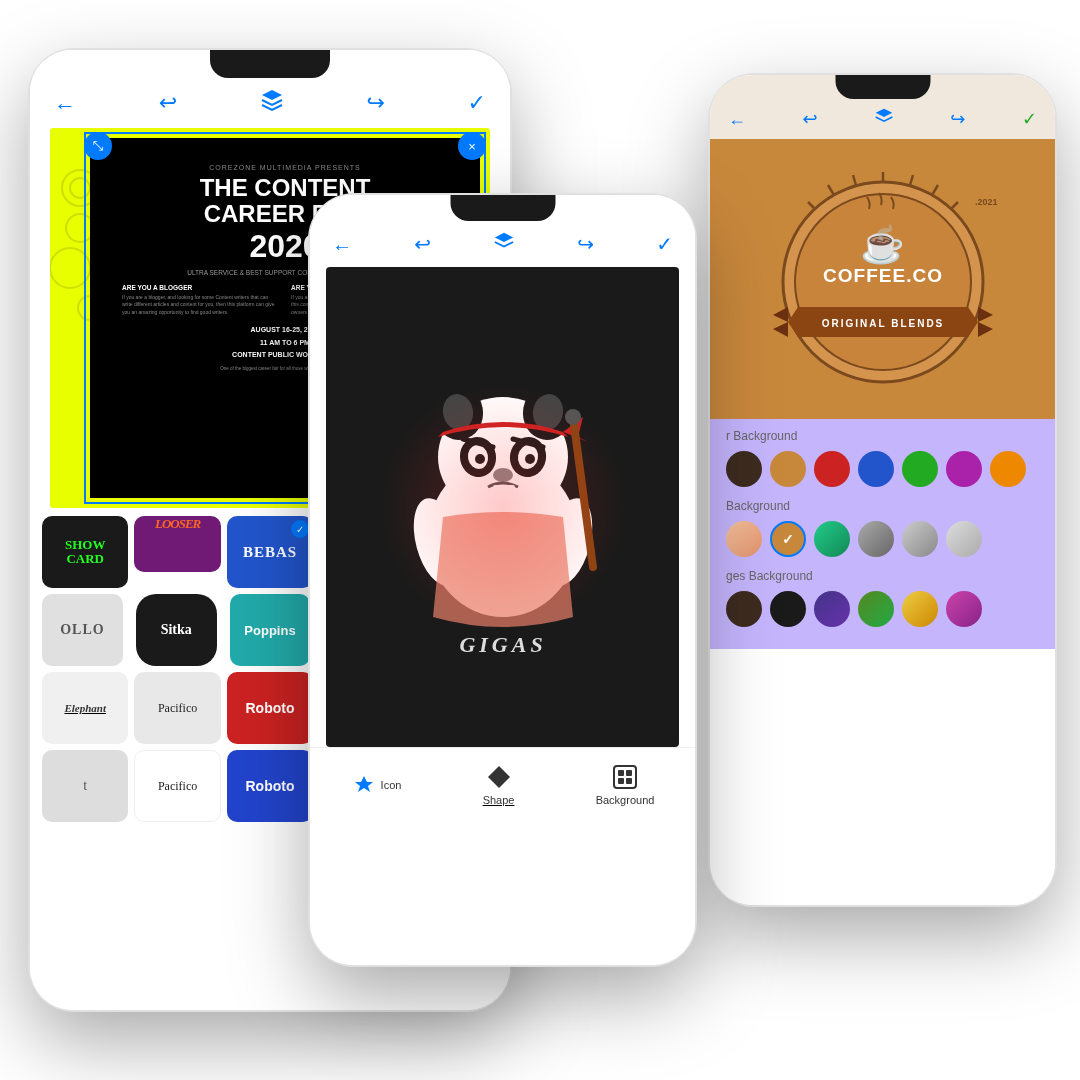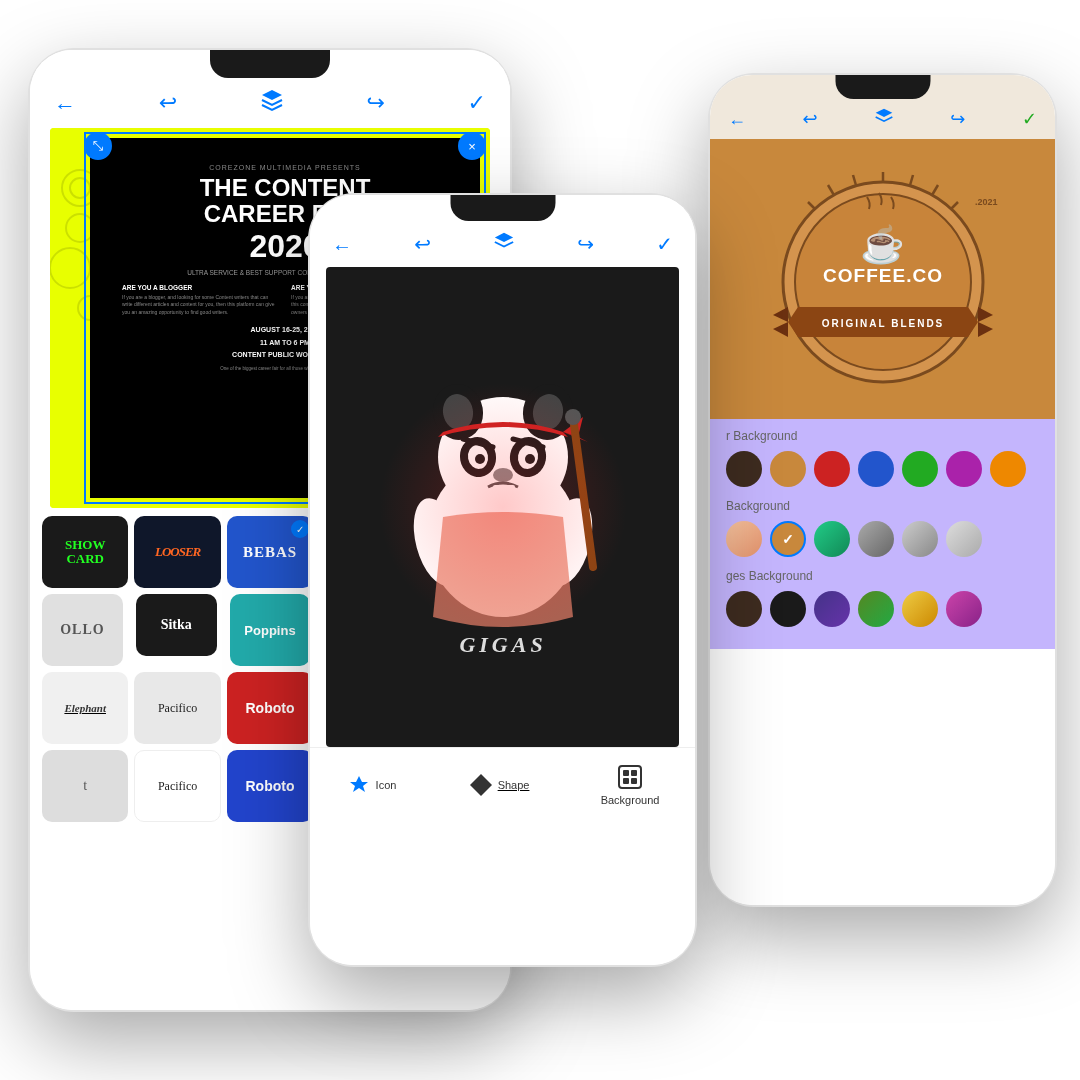--- a/index.html
+++ b/index.html
@@ -166,41 +166,41 @@
         <div style="position:absolute;top:4px;left:34px;right:4px;bottom:4px;border:2px solid #007AFF;z-index:5;pointer-events:none;"></div>
       </div>
 
       <div style="display:grid;grid-template-columns:repeat(5,1fr);gap:6px;padding:8px 12px 0;">
 
         <div style="height:72px;border-radius:10px;background:#1a1a1a;display:flex;align-items:center;justify-content:center;cursor:pointer;">
           <span style="color:#22ff22;font-size:13px;font-weight:900;text-align:center;line-height:1.1;font-family:Impact;">SHOW<br>CARD</span>
         </div>
 
 
-        <div style="height:72px;border-radius:10px;background:#0f172a;display:flex;align-items:center;justify-content:center;cursor:pointer;">
+        <div style="height:56px;border-radius:10px;background:#701a75;display:flex;align-items:flex-start;justify-content:center;cursor:pointer;">
           <span style="color:#ff6622;font-size:13px;font-weight:900;font-style:italic;font-family:Impact;letter-spacing:-1px;">LOOSER</span>
         </div>
 
         <div style="height:72px;border-radius:10px;background:#2255cc;display:flex;align-items:center;justify-content:center;cursor:pointer;position:relative;">
           <span style="color:#fff;font-size:15px;font-weight:900;font-family:Impact;letter-spacing:1px;">BEBAS</span>
           <div style="position:absolute;top:4px;right:4px;width:18px;height:18px;background:#007AFF;border-radius:50%;display:flex;align-items:center;justify-content:center;color:#fff;font-size:10px;">✓</div>
         </div>
 
         <div style="height:72px;border-radius:10px;background:#f5f5dc;display:flex;align-items:center;justify-content:center;cursor:pointer;">
           <span style="color:#2255cc;font-size:13px;font-weight:bold;font-family:'Times New Roman';font-style:italic;">Niagara</span>
         </div>
       </div>
 
       <div style="display:grid;grid-template-columns:repeat(5,1fr);gap:13px;padding:6px 12px 0;">
 
         <div style="height:72px;border-radius:10px;background:#e0e0e0;display:flex;align-items:center;justify-content:center;cursor:pointer;">
           <span style="color:#555;font-size:14px;font-weight:bold;font-family:Georgia;letter-spacing:1px;">OLLO</span>
         </div>
 
-        <div style="height:62px;border-radius:10px;background:#1a1a1a;display:flex;align-items:center;justify-content:center;cursor:pointer;">
+        <div style="height:72px;border-radius:20px;background:#1a1a1a;display:flex;align-items:center;justify-content:center;cursor:pointer;">
           <span style="color:#fff;font-size:14px;font-weight:bold;font-family:Georgia;">Sitka</span>
         </div>
 
         <div style="height:72px;border-radius:10px;background:#22aaaa;display:flex;align-items:center;justify-content:center;cursor:pointer;">
           <span style="color:#fff;font-size:13px;font-weight:bold;font-family:Arial;">Poppins</span>
         </div>
 
         <div style="height:72px;border-radius:10px;background:#e05522;display:flex;align-items:center;justify-content:center;cursor:pointer;">
           <span style="color:#fff;font-size:16px;font-weight:bold;font-family:Arial;">Exo</span>
         </div>
@@ -322,21 +322,21 @@
         </svg>
       </div>
 
       <div style="display:flex;justify-content:space-around;padding:16px 0 10px;border-top:1px solid #eee;background:#fff;margin-top:auto;">
         <div style="display:flex;align-items:center;gap:4px;cursor:pointer;">
           <svg width="26" height="26" viewBox="0 0 26 26">
             <path d="M13 4 L16 10 L22 10 L17 14 L19 20 L13 16 L7 20 L9 14 L4 10 L10 10 Z" fill="#007AFF"></path>
           </svg>
           <span style="font-size:11px;color:#333;">Icon</span>
         </div>
-        <div style="display:flex;flex-direction:row;align-items:center;gap:4px;cursor:pointer;text-decoration:underline;">
+        <div style="display:flex;flex-direction:column;align-items:center;gap:4px;cursor:pointer;text-decoration:underline;">
           <svg width="26" height="26" viewBox="0 0 26 26">
             <path d="M13 2 L24 13 L13 24 L2 13 Z" fill="#333"></path>
           </svg>
           <span style="font-size:11px;color:#333;">Shape</span>
         </div>
         <div style="display:flex;flex-direction:column;align-items:center;gap:4px;cursor:pointer;">
           <svg width="26" height="26" viewBox="0 0 26 26">
             <rect x="2" y="2" width="22" height="22" rx="3" fill="none" stroke="#333" stroke-width="2"></rect>
             <rect x="6" y="6" width="6" height="6" rx="1" fill="#333"></rect>
             <rect x="14" y="6" width="6" height="6" rx="1" fill="#333"></rect>

